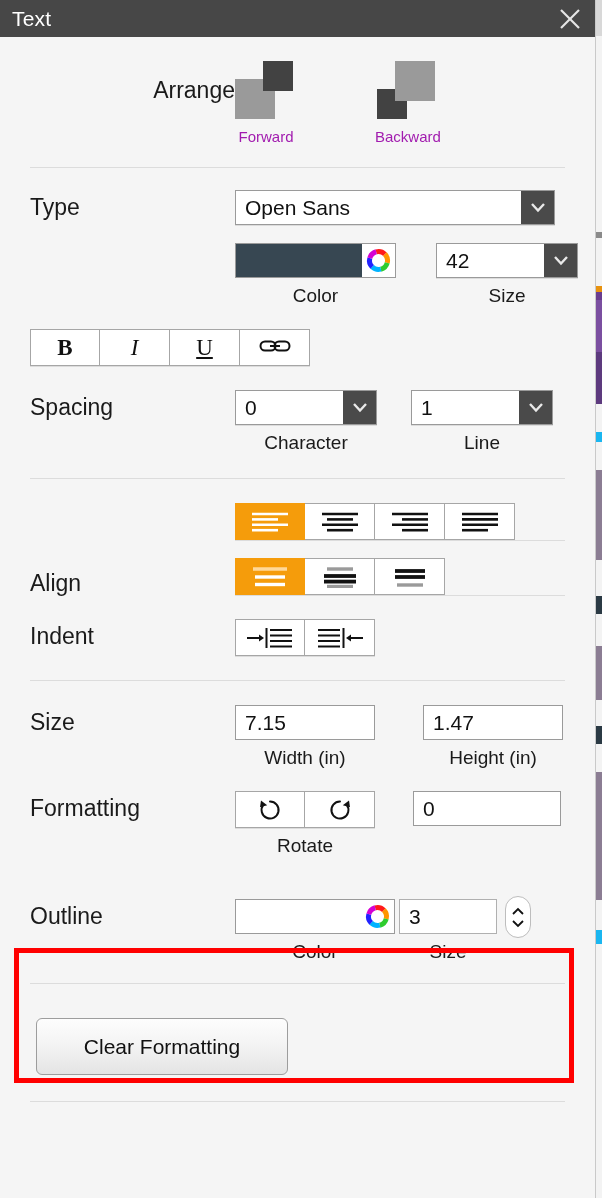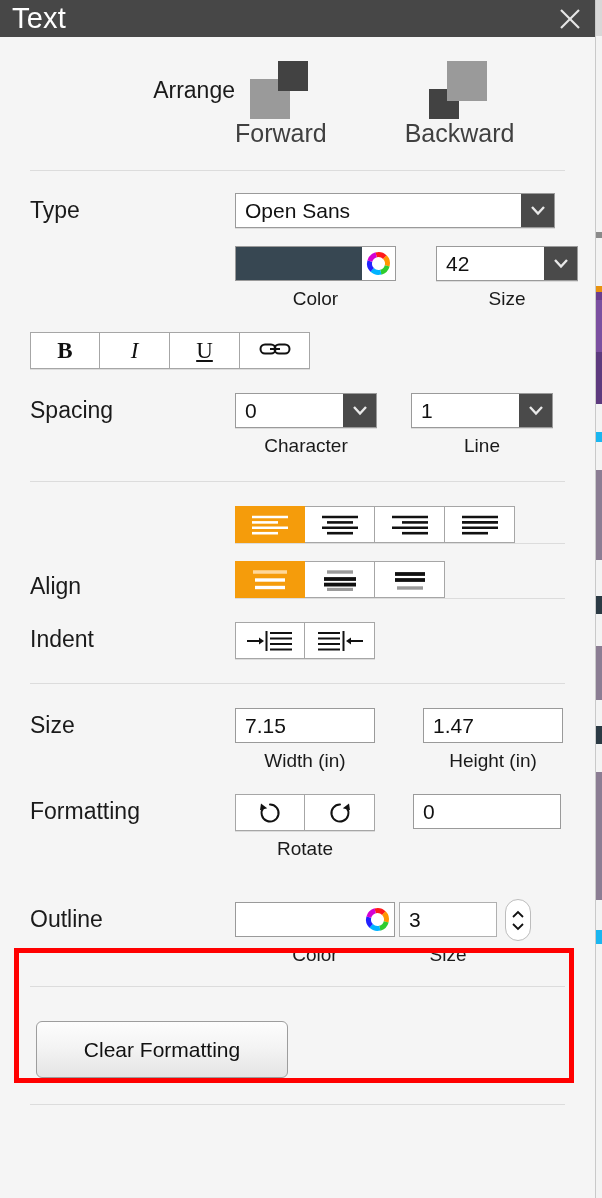--- a/index.html
+++ b/index.html
@@ -48,21 +48,21 @@
     background:#f5f5f5; z-index:1;
     border-right:1px solid #c9c9c9;
   }
 
   
   .titlebar {
     height:37px; background:#474747; color:#fff;
     display:flex; align-items:center; padding:0 12px;
     position:relative;
   }
-  .titlebar .title { font-size:29px; letter-spacing:.2px; }
+  .titlebar .title { font-size:21px; letter-spacing:.2px; }
   .close-btn {
     position:absolute; right:8px; top:4px; width:34px; height:30px;
     display:flex; align-items:center; justify-content:center;
     cursor:pointer;
   }
   .close-btn svg { display:block; }
 
   
   .content { padding:0; position:relative; }
 
@@ -80,21 +80,21 @@
     height:1px; background:#dcdcdc; margin:0 30px;
   }
 
   
   .arrange-wrap { display:flex; padding:24px 30px 0 30px; }
   .arrange-spacer { flex:0 0 205px; }
   .arrange-items { display:flex; gap:78px; }
   .arrange-item { display:flex; flex-direction:column; align-items:center; cursor:pointer; }
   .layer-icon { width:62px; height:58px; position:relative; }
   .sq { position:absolute; }
-  .lbl-under { font-size:25px; color:#404040; }
+  .lbl-under { font-size:15px; color:#a21caf; margin-top:9px; }
 
   
   .select-box {
     position:relative; display:flex; align-items:stretch;
     background:#fff; border:1px solid #9a9a9a; height:35px;
     box-shadow:0 1px 0 rgba(0,0,0,.10);
   }
   .select-box .val {
     flex:1; display:flex; align-items:center; padding-left:9px;
     font-size:21px; color:#111; overflow:hidden; white-space:nowrap;

